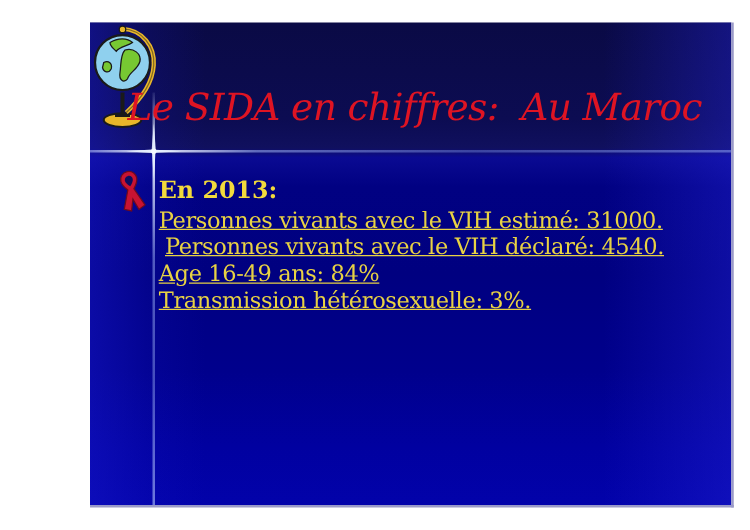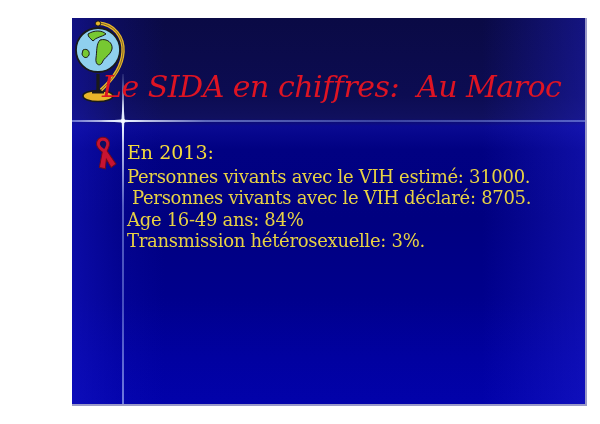--- a/index.html
+++ b/index.html
@@ -51,28 +51,29 @@
     font-size: 30px; line-height: 34px;
     letter-spacing: -0.5px;
     color: #de1423;
     white-space: pre;
   }
 
   .ribbon { position: absolute; left: 19px; top: 117px; width: 28px; height: 37px; }
 
   .heading {
     position: absolute; left: 55px; top: 123px;
-    font-weight: normal; font-size: 19px; line-height: 23px;
+    font-weight: bold; font-size: 19px; line-height: 23px;
     color: #f2da3c;
   }
   .body-text {
     position: absolute; left: 55px; top: 148px; width: 440px;
     font-size: 18px; line-height: 21.4px;
     letter-spacing: -0.3px;
     color: #e8d243;
+    text-decoration: underline;
   }
   .body-line { white-space: pre; }
   .body-line.indent { padding-left: 5px; }
 </style>
 </head>
 <body>
 
 <div class="slide">
 
   <div class="flare-h"></div>
@@ -109,18 +110,18 @@
     <g transform="rotate(-12 14 18)">
       <path d="M14 2 C9.5 2 7.5 5.5 7.5 8.5 C7.5 11 9 13.5 11.5 16.5 L5.5 31 L11 33.5 L14 24.5 L17 33.5 L22.5 31 L16.5 16.5 C19 13.5 20.5 11 20.5 8.5 C20.5 5.5 18.5 2 14 2 Z" fill="#c81332" stroke="#6e0a1e" stroke-width="1"></path>
       <path d="M14 5.5 C11.8 5.5 10.8 7.2 10.8 8.7 C10.8 10.2 12 12 14 14 C16 12 17.2 10.2 17.2 8.7 C17.2 7.2 16.2 5.5 14 5.5 Z" fill="#0d0d60"></path>
     </g>
   </svg>
 
   <div class="heading">En 2013:</div>
 
   <div class="body-text">
     <div class="body-line">Personnes vivants avec le VIH estimé: 31000.</div>
-    <div class="body-line indent">Personnes vivants avec le VIH déclaré: 8705.</div>
+    <div class="body-line indent">Personnes vivants avec le VIH déclaré: 4540.</div>
     <div class="body-line">Age 16-49 ans: 84%</div>
     <div class="body-line">Transmission hétérosexuelle: 3%.</div>
   </div>
 
 </div>
 
 </body></html>

